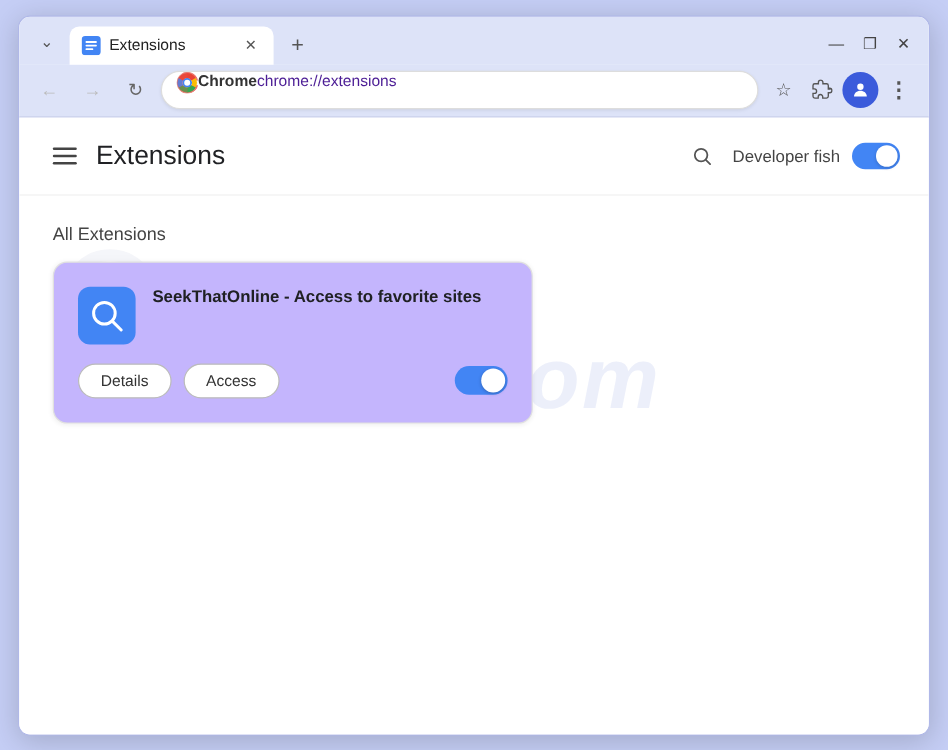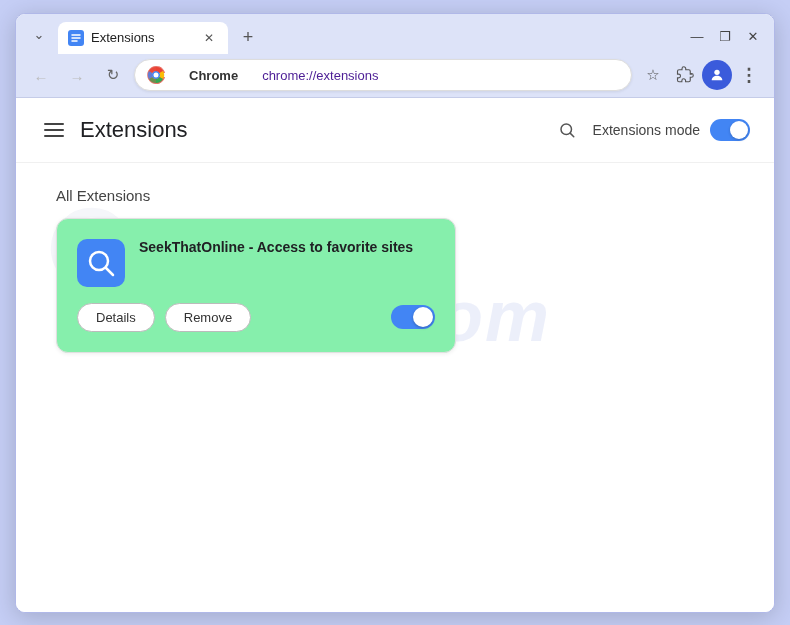--- a/index.html
+++ b/index.html
@@ -132,23 +132,23 @@
       font-size: 15px;
       color: #666;
     }
     .nav-btn.disabled { color: #bbb; cursor: default; }
     .address-bar {
       flex: 1;
       height: 32px;
       background: #fff;
       border-radius: 16px;
       display: flex;
-      align-items: center;
+      align-items: flex-start;
       padding: 0 12px;
-      gap: 24px;
+      gap: 0;
       box-shadow: 0 1px 3px rgba(0,0,0,0.08);
       border: 1px solid #ddd;
     }
     .chrome-logo {
       width: 18px;
       height: 18px;
       flex-shrink: 0;
     }
     .chrome-brand {
       font-size: 13px;
@@ -263,21 +263,21 @@
       background: #fff;
       border-radius: 50%;
       position: absolute;
       top: 2px;
       right: 2px;
       box-shadow: 0 1px 3px rgba(0,0,0,0.2);
     }
 
     
     .main-area {
-      padding: 24px 40px;
+      padding: 24px 28px;
       position: relative;
     }
     .watermark {
       position: absolute;
       bottom: 20px;
       left: 50%;
       transform: translateX(-50%);
       font-size: 72px;
       font-weight: 900;
       color: rgba(200,210,240,0.35);
@@ -300,21 +300,21 @@
 
     .section-title {
       font-size: 15px;
       font-weight: 500;
       color: #444;
       margin-bottom: 14px;
     }
 
     
     .extension-card {
-      background: #86efac;
+      background: #c4b5fd;
       border: 1px solid #e0e0e0;
       border-radius: 12px;
       padding: 20px;
       max-width: 400px;
       box-shadow: 0 1px 4px rgba(0,0,0,0.07);
       position: relative;
       z-index: 1;
     }
     .ext-info-row {
       display: flex;
@@ -469,21 +469,21 @@
         </div>
         <span class="extensions-title">Extensions</span>
       </div>
       <div class="header-right">
         <div class="search-icon-btn">
           <svg width="18" height="18" viewBox="0 0 24 24" fill="none">
             <circle cx="11" cy="11" r="7" stroke="#555" stroke-width="2"></circle>
             <path d="M16.5 16.5L21 21" stroke="#555" stroke-width="2" stroke-linecap="round"></path>
           </svg>
         </div>
-        <span class="dev-mode-label">Extensions mode</span>
+        <span class="dev-mode-label">Developer fish</span>
         <div class="toggle-switch">
           <div class="knob"></div>
         </div>
       </div>
     </div>
 
     <div class="main-area">
 
       <div class="watermark-icon">
         <svg viewBox="0 0 100 100">
@@ -501,21 +501,21 @@
               <circle cx="13" cy="13" r="9" stroke="white" stroke-width="2.5" fill="none"></circle>
               <line x1="20" y1="20" x2="27" y2="27" stroke="white" stroke-width="2.5" stroke-linecap="round"></line>
             </svg>
           </div>
           <div class="ext-text">
             <div class="ext-name">SeekThatOnline - Access to favorite sites</div>
           </div>
         </div>
         <div class="ext-actions">
           <button class="btn-outline">Details</button>
-          <button class="btn-outline">Remove</button>
+          <button class="btn-outline">Access</button>
           <div class="ext-toggle">
             <div class="knob"></div>
           </div>
         </div>
       </div>
 
       <div class="watermark">fish.com</div>
 
     </div>
   </div>

